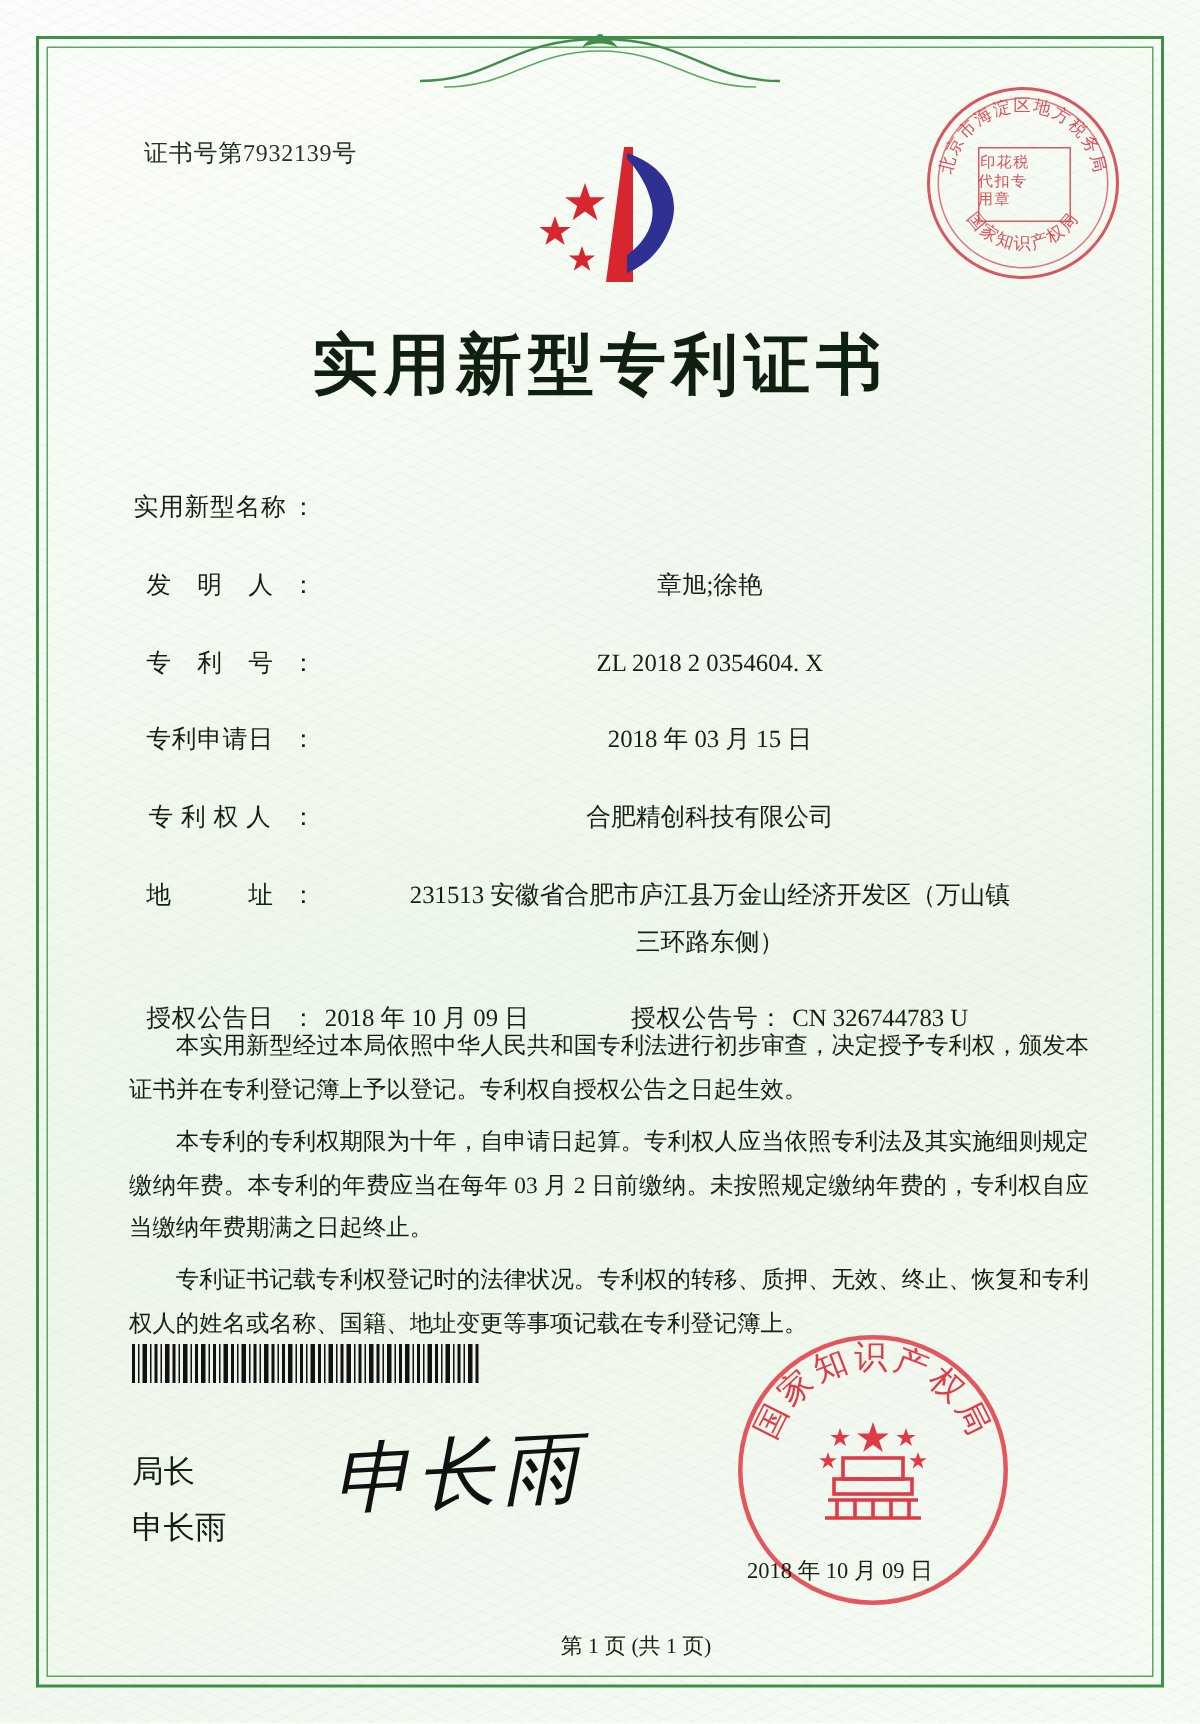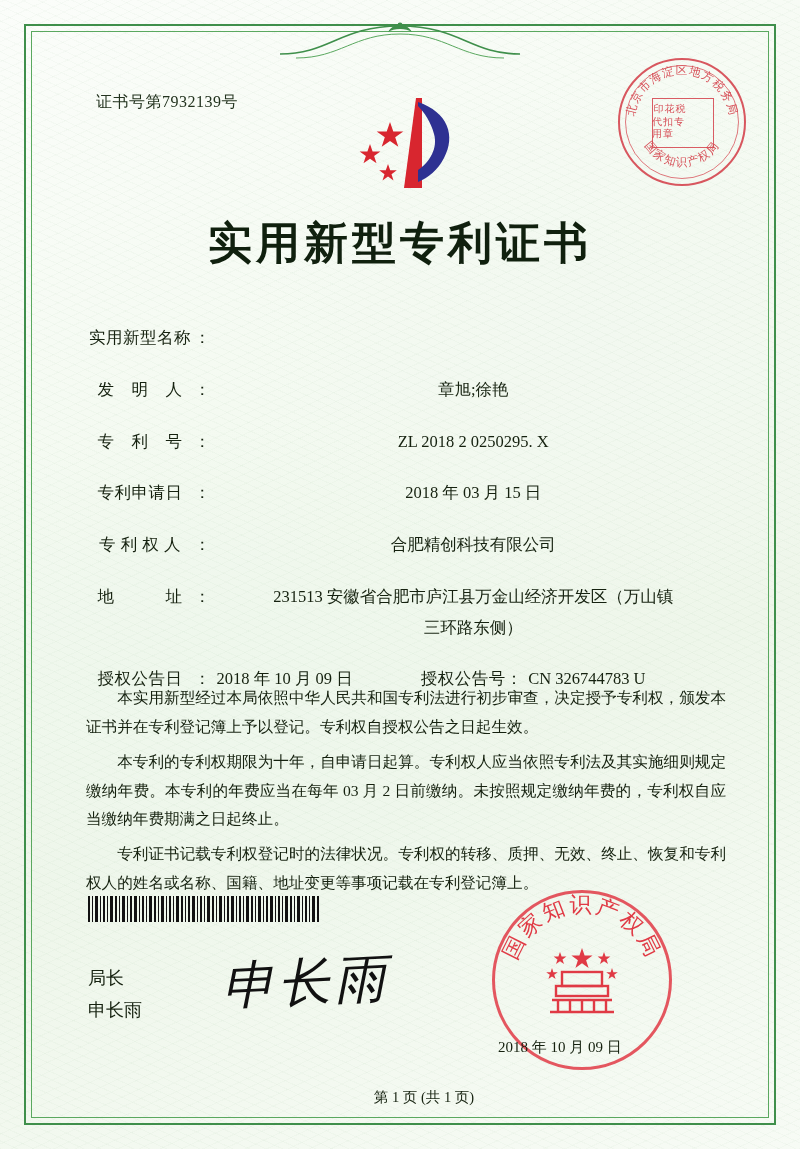--- a/index.html
+++ b/index.html
@@ -214,21 +214,21 @@
     left: 88px;
     top: 896px;
     width: 232px;
     height: 26px;
   }
 
   .signature-block {
     position: absolute;
     left: 88px;
     top: 963px;
-    font-size: 18px;
+    font-size: 21px;
     color: #15210f;
     line-height: 1.75;
   }
   .signature-script {
     position: absolute;
     left: 222px;
     top: 948px;
     font-size: 52px;
     color: #111;
     font-family: "DejaVu Serif", serif;
@@ -334,21 +334,21 @@
 
     <div class="field">
       <span class="f-label">发　明　人</span>
       <span class="f-colon">：</span>
       <span class="f-value">章旭;徐艳</span>
     </div>
 
     <div class="field">
       <span class="f-label">专　利　号</span>
       <span class="f-colon">：</span>
-      <span class="f-value">ZL 2018 2 0250295. X</span>
+      <span class="f-value">ZL 2018 2 0354604. X</span>
     </div>
 
     <div class="field">
       <span class="f-label">专利申请日</span>
       <span class="f-colon">：</span>
       <span class="f-value">2018 年 03 月 15 日</span>
     </div>
 
     <div class="field">
       <span class="f-label">专 利 权 人</span>

